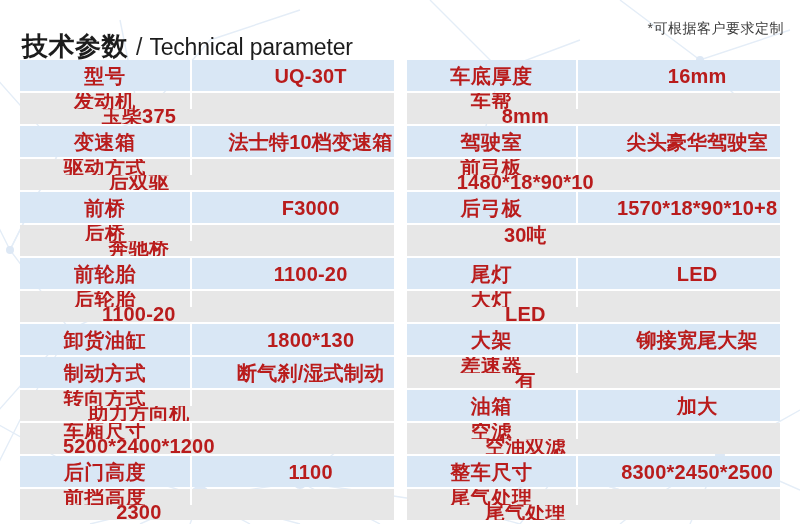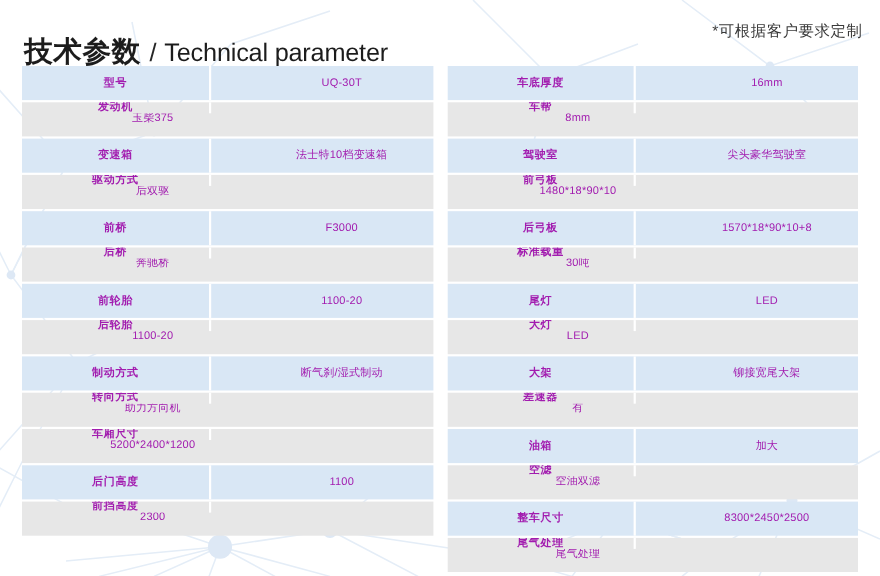--- a/index.html
+++ b/index.html
@@ -106,37 +106,37 @@
   }
 
   .spec-row.odd  { background: #d9e7f5; }
   .spec-row.even { background: #e7e7e7; flex-direction: column; }
 
   .cell-label,
   .cell-value {
     display: flex;
     align-items: center;
     justify-content: center;
-    font-size: 10px;
-    color: #a21caf;
+    font-size: 20px;
+    color: #b91c1c;
     line-height: 1;
     overflow: hidden;
     white-space: nowrap;
   }
 
   .cell-label {
     width: 46%;
     font-weight: 700;
     letter-spacing: 0.6px;
     border-right: 2px solid #ffffff;
   }
 
   .cell-value {
     width: 54%;
-    font-weight: 400;
+    font-weight: 700;
     letter-spacing: 0.2px;
     padding-left: 36px;
   }
 </style>
 </head>
 <body>
 
 <svg id="bg-decor" viewBox="0 0 800 524" preserveAspectRatio="none" aria-hidden="true">
   <g stroke="#e4edf7" stroke-width="1.4" fill="none">
 
@@ -229,20 +229,24 @@
         </div>
         <div class="spec-row odd">
           <div class="cell-label">前轮胎</div>
           <div class="cell-value">1100-20</div>
         </div>
         <div class="spec-row even">
           <div class="cell-label">后轮胎</div>
           <div class="cell-value">1100-20</div>
         </div>
         <div class="spec-row odd">
+          <div class="cell-label">卸货油缸</div>
+          <div class="cell-value">1800*130</div>
+        </div>
+        <div class="spec-row odd">
           <div class="cell-label">制动方式</div>
           <div class="cell-value">断气刹/湿式制动</div>
         </div>
         <div class="spec-row even">
           <div class="cell-label">转向方式</div>
           <div class="cell-value">助力方向机</div>
         </div>
         <div class="spec-row even">
           <div class="cell-label">车厢尺寸</div>
           <div class="cell-value">5200*2400*1200</div>
@@ -271,21 +275,20 @@
         </div>
         <div class="spec-row even">
           <div class="cell-label">前弓板</div>
           <div class="cell-value">1480*18*90*10</div>
         </div>
         <div class="spec-row odd">
           <div class="cell-label">后弓板</div>
           <div class="cell-value">1570*18*90*10+8</div>
         </div>
         <div class="spec-row even">
-          <div class="cell-label">标准载重</div>
           <div class="cell-value">30吨</div>
         </div>
         <div class="spec-row odd">
           <div class="cell-label">尾灯</div>
           <div class="cell-value">LED</div>
         </div>
         <div class="spec-row even">
           <div class="cell-label">大灯</div>
           <div class="cell-value">LED</div>
         </div>

